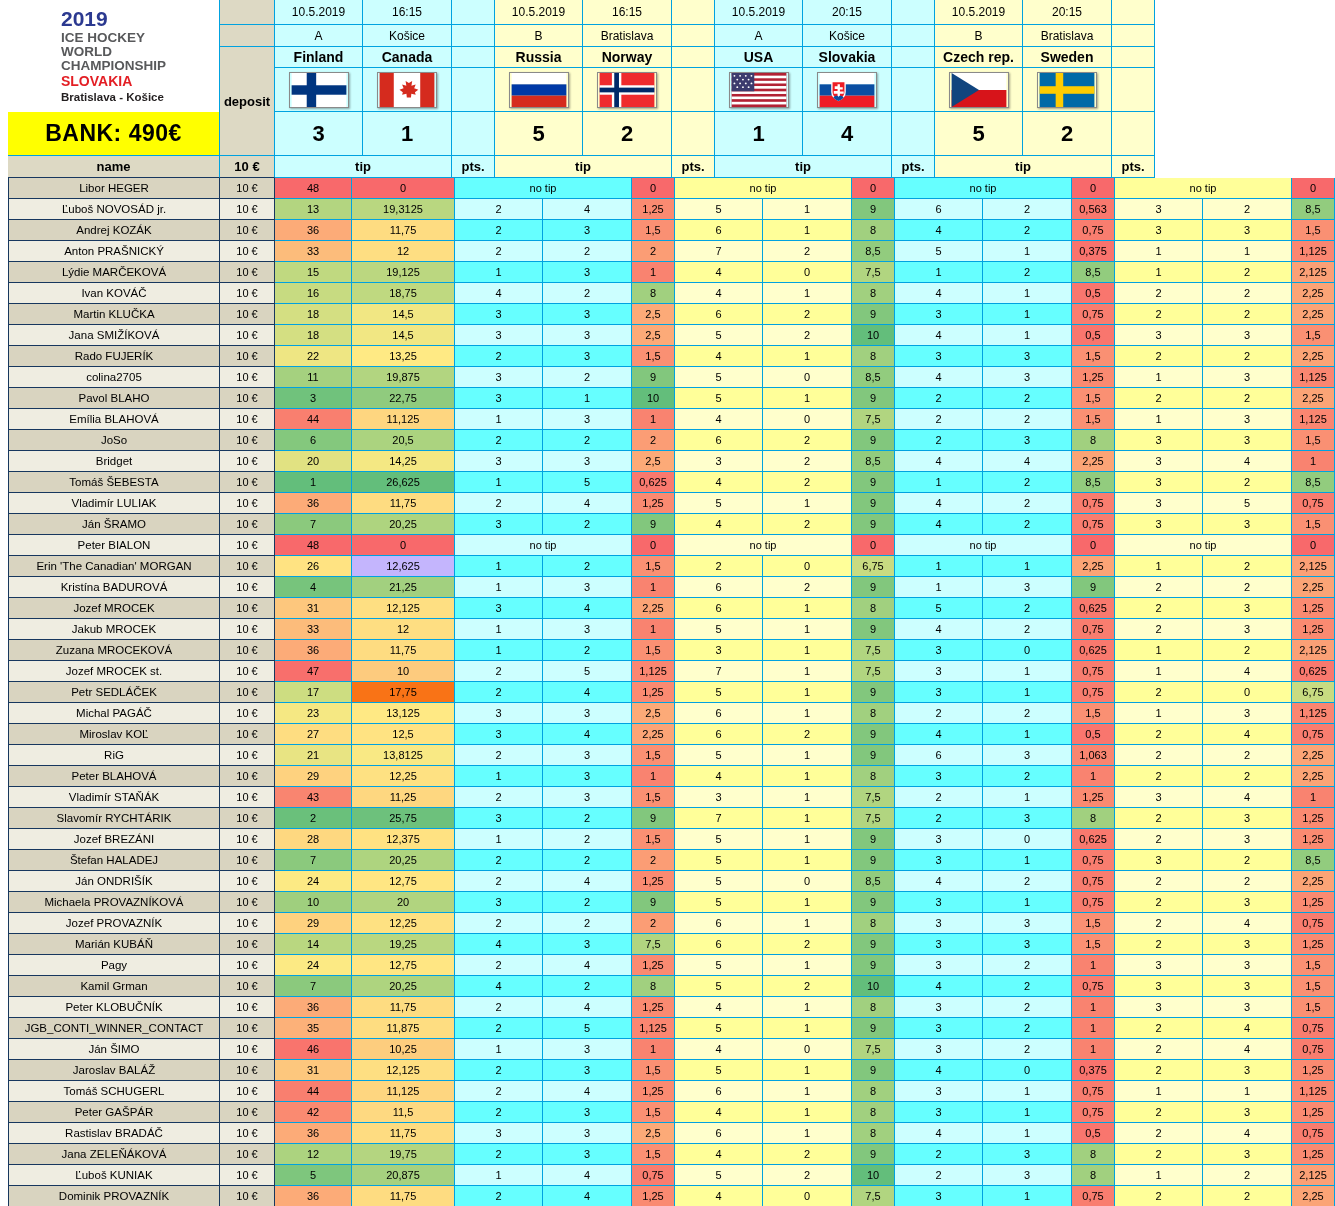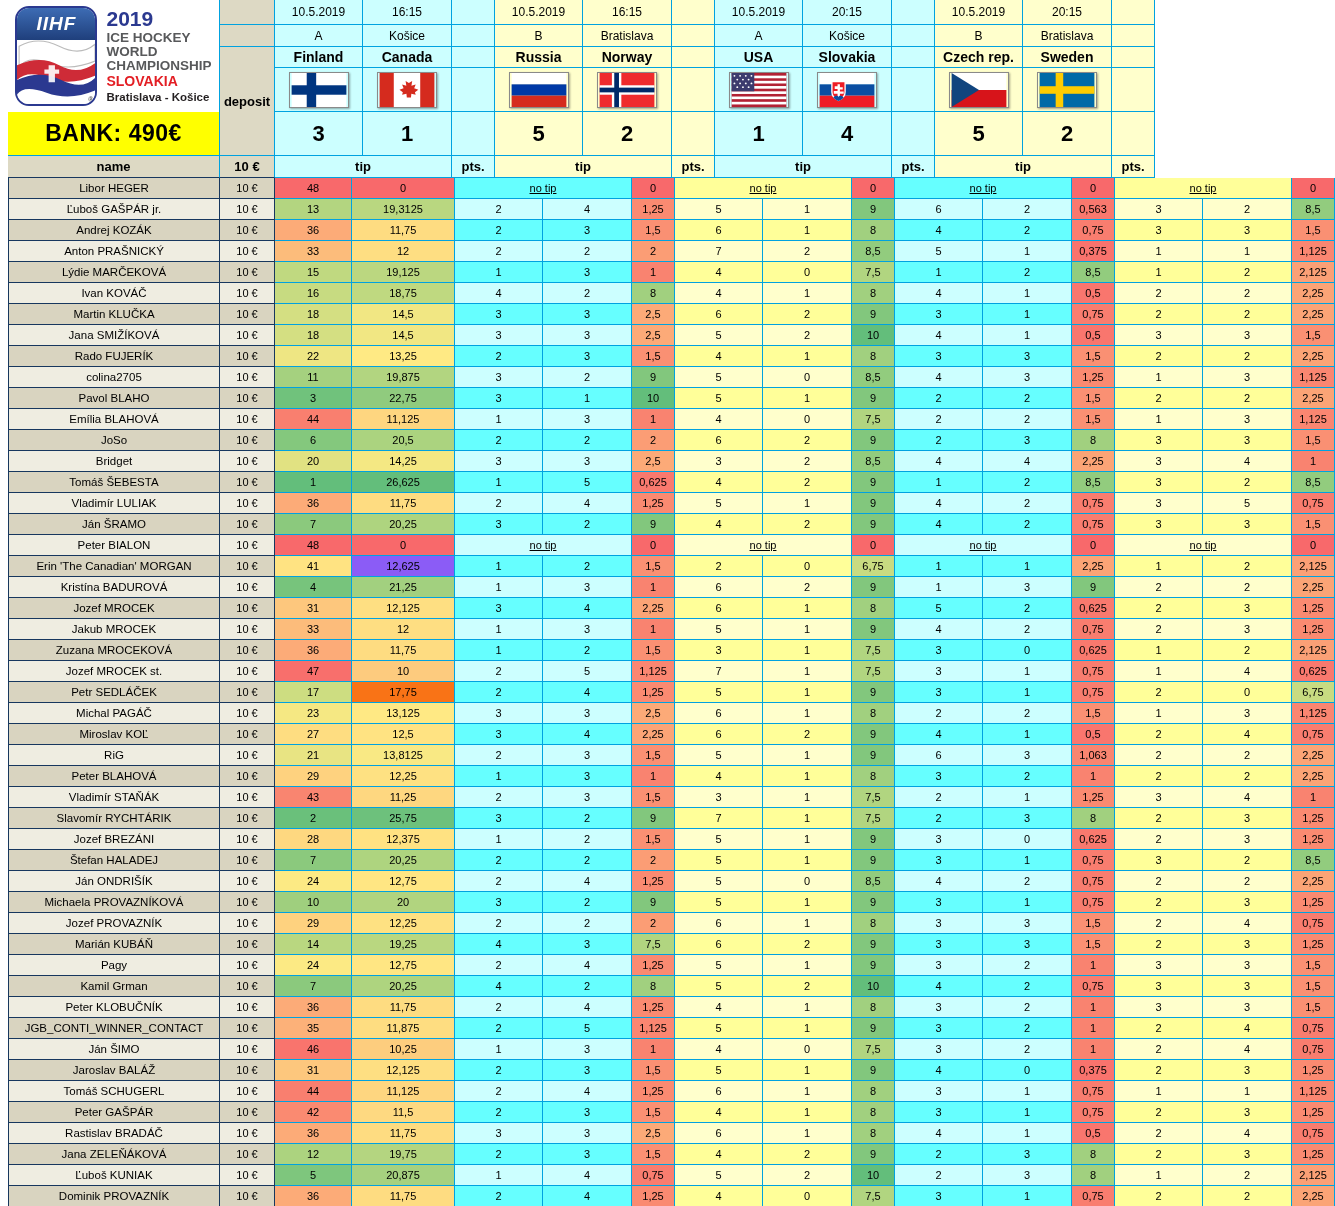--- a/index.html
+++ b/index.html
@@ -55,45 +55,31 @@
   .c{box-sizing:border-box;border-right:1px solid var(--grid);border-bottom:1px solid var(--grid);
      display:flex;align-items:center;justify-content:center;font-size:11px;overflow:hidden;white-space:nowrap;}
   .c.gut{width:8px;background:#fff;border:none;}
   .c.nm{width:212px;border-right-color:var(--navy);border-bottom-color:var(--navy);border-left:1px solid var(--navy);font-size:11.5px;}
   .c.dep{width:55px;border-right-color:var(--navy);border-bottom-color:var(--navy);}
   .c.rk{width:77px;}
   .c.tt{width:103px;}
   .c.tip{width:88px;}
   .c.tip2{width:89px;}
   .c.pts{width:43px;}
-  .c.notip{width:177px;text-decoration:underline;}
+  .c.notip{width:177px;}
 </style>
 </head>
 <body>
 
 <div class="sheet">
   <div class="hdr">
     <div class="hcol gutter"></div>
 
     <div class="hcol w212">
       <div class="hc h112 logo-cell" style="border-bottom:none;">
-        <div class="badge">
-          <div class="badge-top">
-              <span>IIHF</span>
-            </div>
-          <div class="badge-bottom">
-            <svg viewBox="0 0 74 58">
-              <path d="M2 6 Q20 -4 40 6 T74 4 L74 20 Q50 30 30 22 T2 26 Z" fill="#fff" stroke="#BBB" stroke-width="1"></path>
-              <path d="M0 24 Q22 14 40 24 T74 22 L74 34 Q50 44 30 36 T0 38 Z" fill="#CE2B37"></path>
-              <path d="M0 38 Q22 28 42 38 T74 36 L74 48 Q50 58 28 50 T0 52 Z" fill="#2B3990"></path>
-              <path d="M30 24 h6 v4 h4 v4 h-4 v8 h-6 v-8 h-4 v-4 h4 z" fill="#fff" opacity="0.9"></path>
-            </svg>
-            <span class="reg">®</span>
-          </div>
-        </div>
         <div class="logo-text">
           <div class="logo-year">2019</div>
           <div class="logo-line">ICE HOCKEY</div>
           <div class="logo-line">WORLD</div>
           <div class="logo-line">CHAMPIONSHIP</div>
           <div class="logo-svk">SLOVAKIA</div>
           <div class="logo-cities">Bratislava - Košice</div>
         </div>
       </div>
       <div class="hc h44 bankcell">BANK: 490€</div>
@@ -302,21 +288,21 @@
         <div class="c pts" style="background: rgb(248, 105, 107);">0</div>
         <div class="c notip" style="background: rgb(255, 255, 153);">no tip</div>
         <div class="c pts" style="background: rgb(248, 105, 107);">0</div>
         <div class="c notip" style="background: rgb(102, 255, 255);">no tip</div>
         <div class="c pts" style="background: rgb(248, 105, 107);">0</div>
         <div class="c notip" style="background: rgb(255, 255, 153);">no tip</div>
         <div class="c pts" style="background: rgb(248, 105, 107);">0</div>
       </div>
       <div class="row">
         <div class="c gut"></div>
-        <div class="c nm" style="background: rgb(239, 237, 225);">Ľuboš GAŠPÁR jr.</div>
+        <div class="c nm" style="background: rgb(239, 237, 225);">Ľuboš NOVOSÁD jr.</div>
         <div class="c dep" style="background: rgb(239, 237, 225);">10 €</div>
         <div class="c rk" style="background: rgb(179, 213, 128);">13</div>
         <div class="c tt" style="background: rgb(185, 215, 128);">19,3125</div>
         <div class="c tip" style="background: rgb(204, 255, 255);">2</div>
         <div class="c tip2" style="background: rgb(204, 255, 255);">4</div>
         <div class="c pts" style="background: rgb(250, 138, 113);">1,25</div>
         <div class="c tip" style="background: rgb(255, 255, 204);">5</div>
         <div class="c tip2" style="background: rgb(255, 255, 204);">1</div>
         <div class="c pts" style="background: rgb(130, 199, 125);">9</div>
         <div class="c tip" style="background: rgb(204, 255, 255);">6</div>
@@ -623,22 +609,22 @@
         <div class="c pts" style="background: rgb(248, 105, 107);">0</div>
         <div class="c notip" style="background: rgb(204, 255, 255);">no tip</div>
         <div class="c pts" style="background: rgb(248, 105, 107);">0</div>
         <div class="c notip" style="background: rgb(255, 255, 204);">no tip</div>
         <div class="c pts" style="background: rgb(248, 105, 107);">0</div>
       </div>
       <div class="row">
         <div class="c gut"></div>
         <div class="c nm" style="background: rgb(217, 212, 192);">Erin 'The Canadian' MORGAN</div>
         <div class="c dep" style="background: rgb(217, 212, 192);">10 €</div>
-        <div class="c rk" style="background: rgb(255, 227, 130);">41</div>
-        <div class="c tt" style="background: #8b5cf6;">12,625</div>
+        <div class="c rk" style="background: rgb(255, 227, 130);">26</div>
+        <div class="c tt" style="background: #c4b5fd;">12,625</div>
         <div class="c tip" style="background: rgb(102, 255, 255);">1</div>
         <div class="c tip2" style="background: rgb(102, 255, 255);">2</div>
         <div class="c pts" style="background: rgb(250, 144, 115);">1,5</div>
         <div class="c tip" style="background: rgb(255, 255, 153);">2</div>
         <div class="c tip2" style="background: rgb(255, 255, 153);">0</div>
         <div class="c pts" style="background: rgb(200, 219, 129);">6,75</div>
         <div class="c tip" style="background: rgb(102, 255, 255);">1</div>
         <div class="c tip2" style="background: rgb(102, 255, 255);">1</div>
         <div class="c pts" style="background: rgb(251, 164, 118);">2,25</div>
         <div class="c tip" style="background: rgb(255, 255, 153);">1</div>

